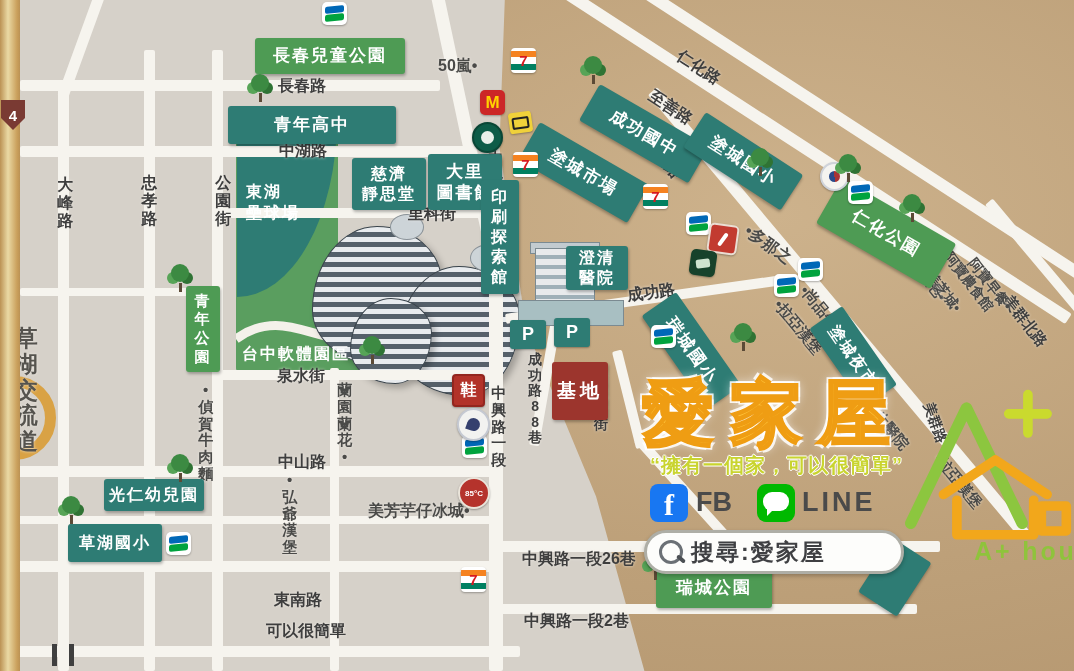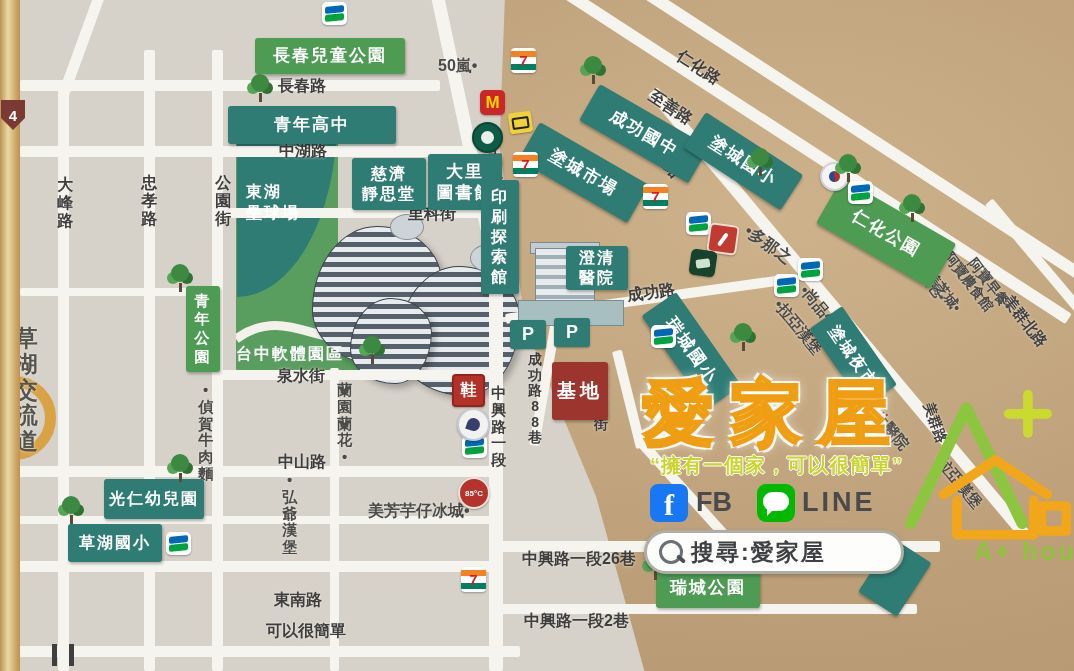--- a/index.html
+++ b/index.html
@@ -54,21 +54,21 @@
   .tree::before{content:"";position:absolute;left:5px;top:0;width:18px;height:18px;background:#3c8a42;
       border-radius:50%;box-shadow:-7px 5px 0 -3px #57a457,7px 5px 0 -3px #2f7334;}
   .tree::after{content:"";position:absolute;left:13px;bottom:-4px;width:3px;height:9px;background:#5b4a36;}
   
   .parkA{position:absolute;left:236px;top:116px;width:102px;height:258px;background:#5a9e5f;border-radius:6px;z-index:1;}
   .parkB{position:absolute;left:236px;top:294px;width:270px;height:80px;background:#5a9e5f;border-radius:8px;z-index:1;}
   .dome{position:absolute;left:237px;top:119px;width:100px;height:178px;background:#2e7c74;
         border-radius:0 0 100% 0;z-index:1;}
   .dome-lbl{position:absolute;left:246px;top:182px;z-index:3;color:#fff;font-weight:700;font-size:16px;
         white-space:pre-line;line-height:1.3;letter-spacing:2px;}
-  .sw-lbl{position:absolute;left:236px;top:344px;z-index:3;color:#fff;font-weight:700;font-size:16px;letter-spacing:2px;}
+  .sw-lbl{position:absolute;left:242px;top:344px;z-index:3;color:#fff;font-weight:700;font-size:16px;letter-spacing:2px;}
   .tower{position:absolute;z-index:2;border:1px solid #3a444c;box-shadow:4px 4px 6px rgba(0,0,0,.25);
         background:repeating-linear-gradient(#e8ebee 0 5px,#55606a 5px 10px);
         border-radius:50% 50% 45% 55%/60% 40% 60% 40%;}
   .roof{position:absolute;z-index:3;background:#cdd4d8;border:1px solid #8a9298;border-radius:50%;}
   .hosp{position:absolute;z-index:3;border:1px solid #7b8a91;}
   .strip{position:absolute;left:0;top:0;width:20px;height:671px;z-index:5;
         background:linear-gradient(90deg,#bb9254,#ead9a4 40%,#caa05c 85%,#bb9254);}
   .shield{position:absolute;left:1px;top:100px;width:24px;height:30px;z-index:6;background:#7a3a33;
         clip-path:polygon(0 0,100% 0,100% 60%,50% 100%,0 60%);color:#fff;font-weight:bold;font-size:15px;
         display:flex;align-items:center;justify-content:center;}
@@ -269,23 +269,23 @@
     <div class="pbox k-teal" style="left: 600px; top: 84px; width: 126px; height: 42px; transform: rotate(30deg);">成功國中</div>
     <div class="pbox k-teal" style="left: 540px; top: 122px; width: 126px; height: 44px; transform: rotate(30deg);">塗城市場</div>
     <div class="pbox k-teal" style="left: 706px; top: 112px; width: 116px; height: 42px; transform: rotate(33deg);">塗城國小</div>
     <div class="pbox k-park" style="left: 842px; top: 178px; width: 132px; height: 52px; transform: rotate(30deg);">仁化公園</div>
     <div class="pbox k-teal" style="left: 676px; top: 292px; width: 114px; height: 42px; transform: rotate(55deg);">瑞城國小</div>
     <div class="pbox k-teal" style="left: 842px; top: 306px; width: 96px; height: 40px; transform: rotate(55deg); font-size: 16px;">塗城夜市</div>
     <div class="pbox k-park" style="left: 186px; top: 286px; width: 34px; height: 86px; font-size: 15px;">青
 年
 公
 園</div>
-    <div class="pbox k-teal" style="left: 104px; top: 479px; width: 100px; height: 40px; font-size: 16px;">光仁幼兒園</div>
+    <div class="pbox k-teal" style="left: 104px; top: 479px; width: 100px; height: 32px; font-size: 16px;">光仁幼兒園</div>
     <div class="pbox k-teal" style="left: 68px; top: 524px; width: 94px; height: 38px; font-size: 16px;">草湖國小</div>
-    <div class="pbox k-park" style="left: 656px; top: 568px; width: 104px; height: 40px;">瑞城公園</div>
+    <div class="pbox k-park" style="left: 656px; top: 568px; width: 116px; height: 40px;">瑞城公園</div>
     <div class="pbox k-red" style="left: 552px; top: 362px; width: 56px; height: 58px; font-size: 19px;">基地</div>
     <div class="pbox k-deco" style="left: 893px; top: 538px; width: 46px; height: 64px; transform: rotate(33deg);"></div>
     <div class="ic ic-famima" style="left: 322px; top: 2px;"></div>
     <div class="ic ic-famima" style="left: 848px; top: 181px;"></div>
     <div class="ic ic-famima" style="left: 686px; top: 212px;"></div>
     <div class="ic ic-famima" style="left: 651px; top: 325px;"></div>
     <div class="ic ic-famima" style="left: 774px; top: 274px;"></div>
     <div class="ic ic-famima" style="left: 798px; top: 258px;"></div>
     <div class="ic ic-famima" style="left: 462px; top: 435px;"></div>
     <div class="ic ic-famima" style="left: 166px; top: 532px;"></div>

